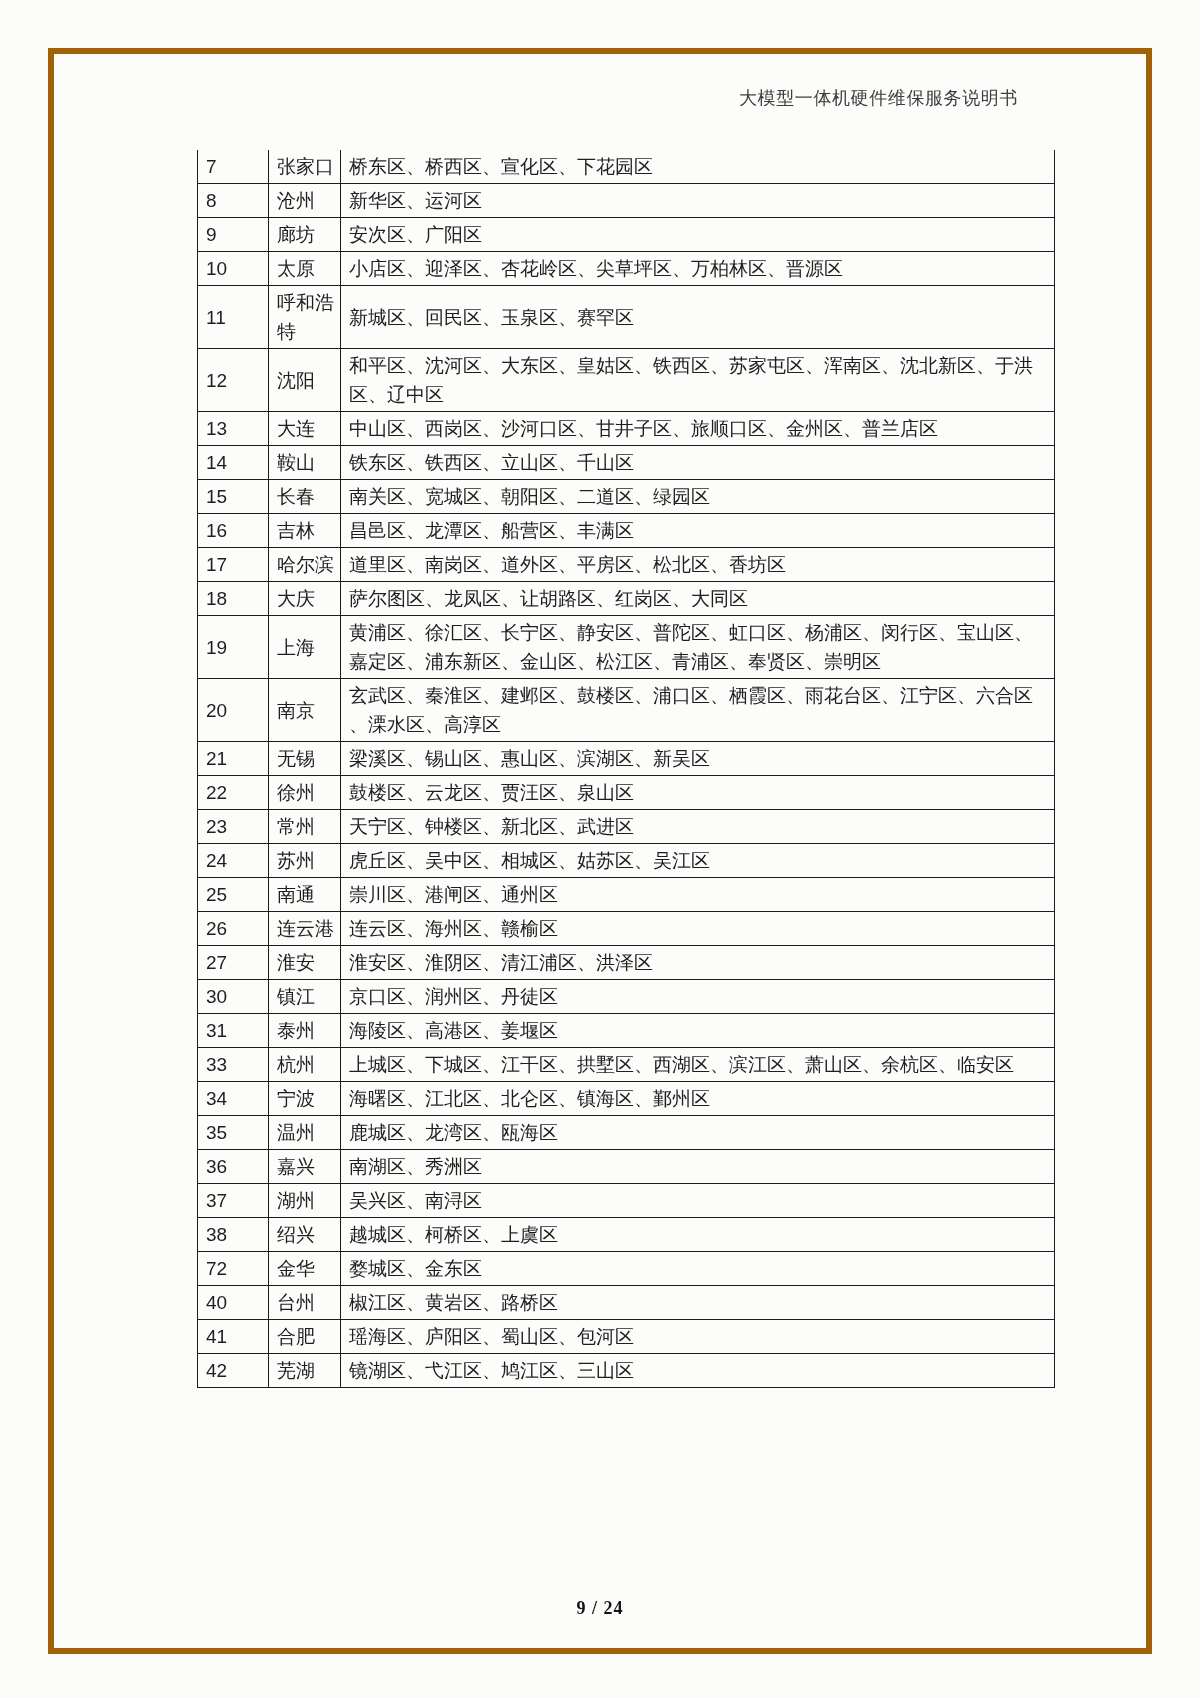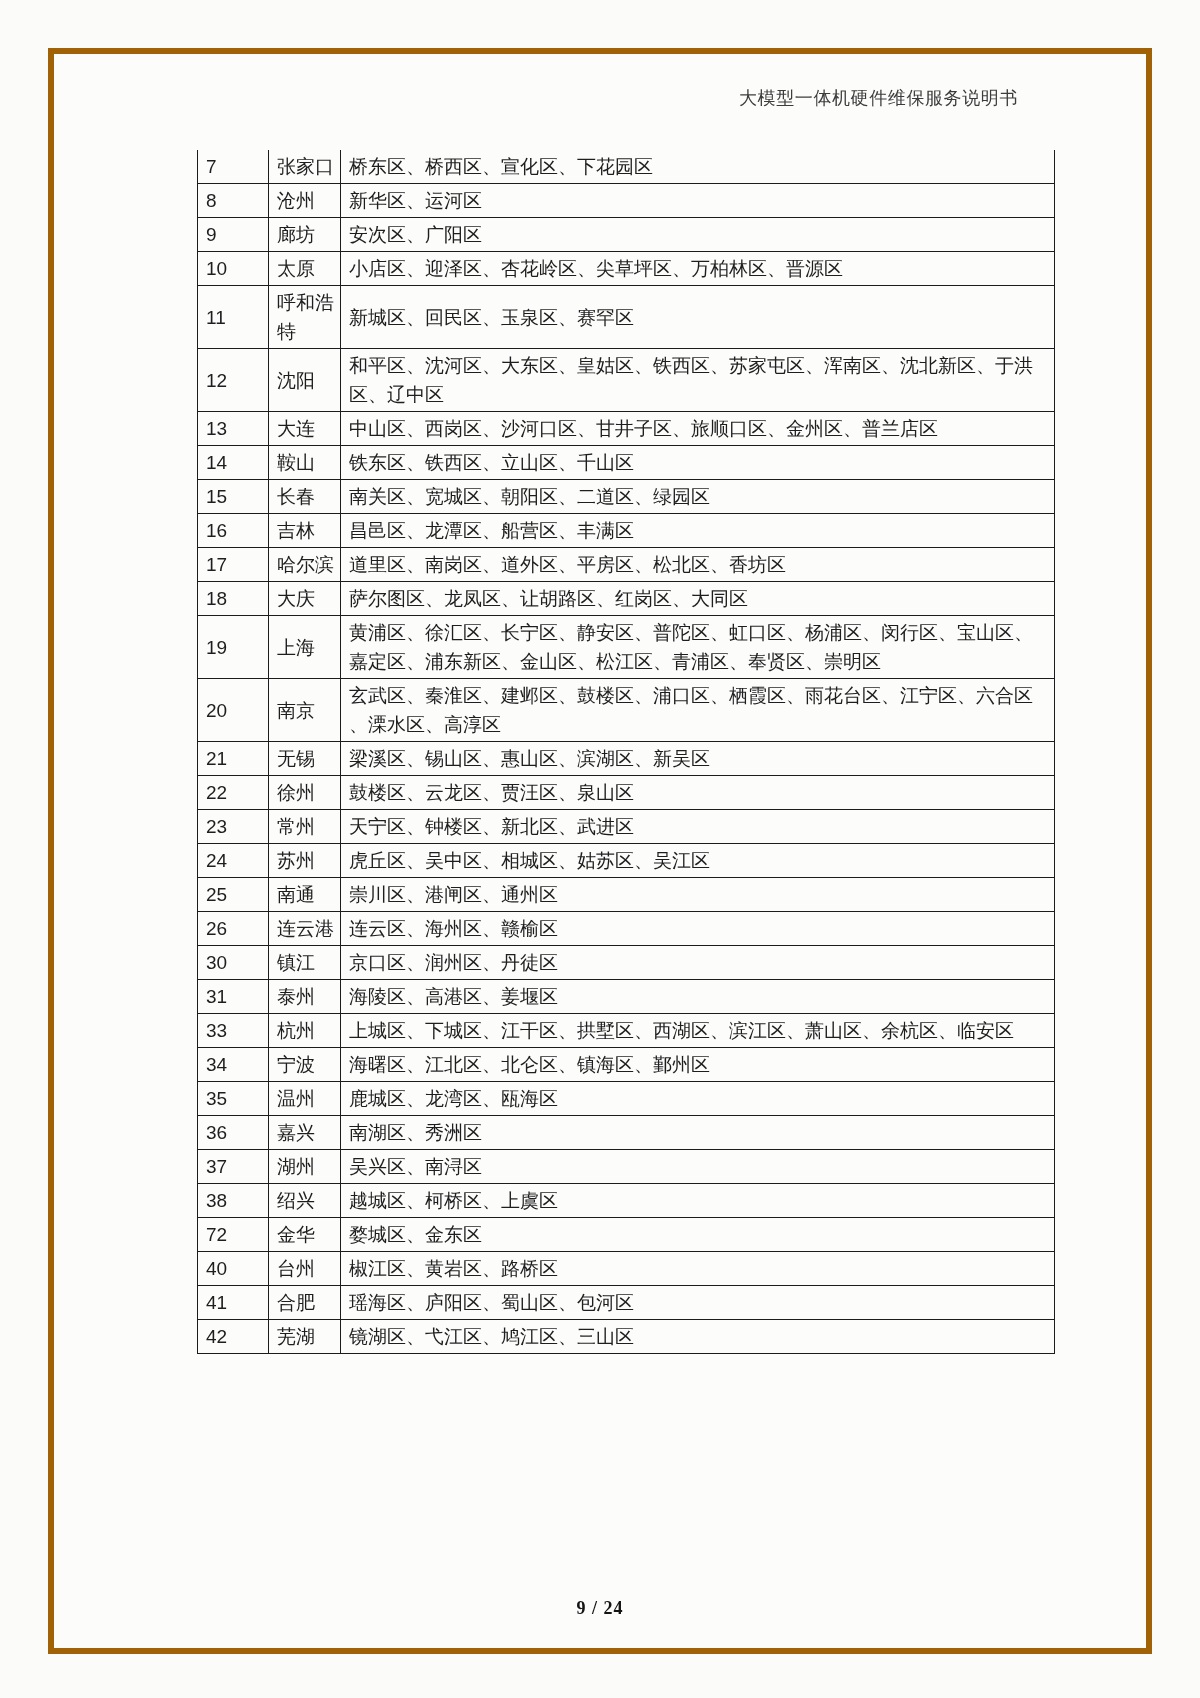--- a/index.html
+++ b/index.html
@@ -181,20 +181,25 @@
             <td class="col-no">25</td>
             <td class="col-city">南通</td>
             <td class="col-districts">崇川区、港闸区、通州区</td>
           </tr>
           <tr>
             <td class="col-no">26</td>
             <td class="col-city">连云港</td>
             <td class="col-districts">连云区、海州区、赣榆区</td>
           </tr>
           <tr>
+            <td class="col-no">27</td>
+            <td class="col-city">淮安</td>
+            <td class="col-districts">淮安区、淮阴区、清江浦区、洪泽区</td>
+          </tr>
+          <tr>
             <td class="col-no">30</td>
             <td class="col-city">镇江</td>
             <td class="col-districts">京口区、润州区、丹徒区</td>
           </tr>
           <tr>
             <td class="col-no">31</td>
             <td class="col-city">泰州</td>
             <td class="col-districts">海陵区、高港区、姜堰区</td>
           </tr>
           <tr>

